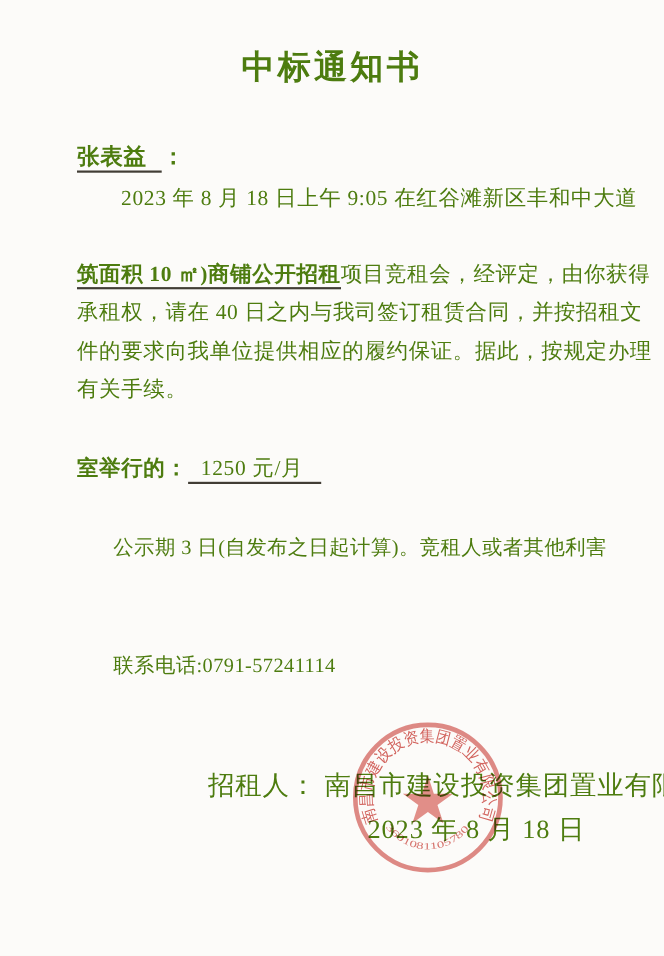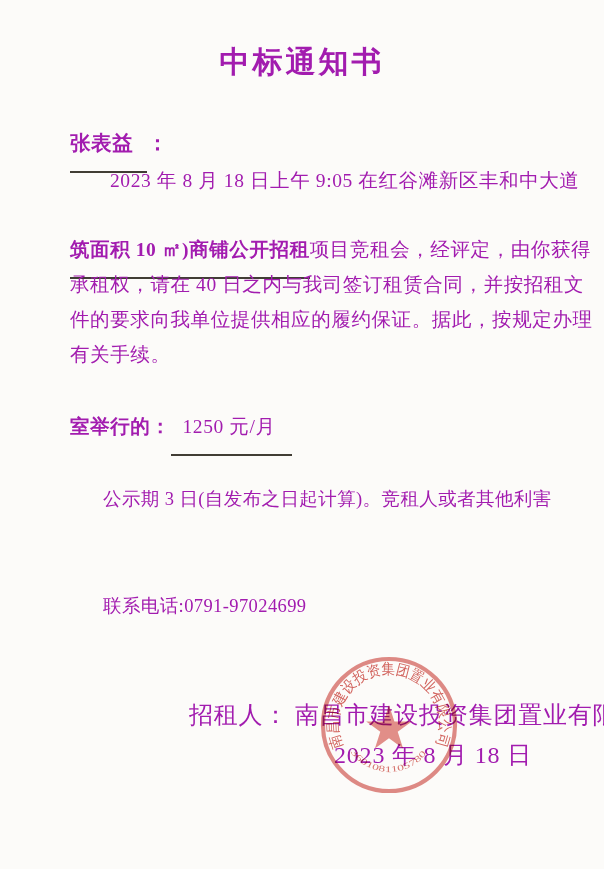--- a/index.html
+++ b/index.html
@@ -3,34 +3,34 @@
 <meta charset="utf-8">
 <style>
   html,body{margin:0;padding:0;}
   body{
     width:604px;height:869px;
     background:#f3f2ef;
     font-family:"Liberation Serif","DejaVu Serif",serif;
   }
   .page{
     position:relative;width:604px;height:869px;
-    background:#fcfbf9;overflow:hidden;color:#a21caf;
+    background:#fcfbf9;overflow:hidden;color:#4d7c0f;
   }
   .title{
     position:absolute;left:0;width:604px;text-align:center;
     font-weight:bold;font-size:30px;letter-spacing:3px;line-height:1;
   }
   .line{
     position:absolute;white-space:nowrap;line-height:1.15;
     font-size:19.5px;letter-spacing:0.6px;
   }
   .t2{font-size:18.5px;letter-spacing:0.4px;}
   .sig{font-size:24px;letter-spacing:0.8px;}
   .b{font-weight:bold;}
-  .u{border-bottom:2px solid #413d35;padding-bottom:17px;}
+  .u{border-bottom:2px solid #413d35;padding-bottom:1px;}
   .name-u{padding-right:14px;}
   .val-u{padding-left:12px;padding-right:16px;}
   .seal{
     position:absolute;left:314px;top:649px;
     mix-blend-mode:multiply;opacity:0.88;
   }
 </style>
 </head>
 <body>
 
@@ -59,21 +59,21 @@
   </div>
 
   <div class="line" style="left:70px;top:416px">
     <span class="b">室举行的：</span><span class="u val-u">1250 元/月</span>
   </div>
 
   <div class="line t2" style="left:103px;top:489px">
     <span>公示期 3 日(自发布之日起计算)。竞租人或者其他利害</span>
   </div>
   <div class="line t2" style="left:103px;top:596px">
-    <span>联系电话:0791-97024699</span>
+    <span>联系电话:0791-57241114</span>
   </div>
 
   <div class="line sig" style="left:189px;top:702px">
     <span>招租人： 南昌市建设投资集团置业有限公司</span>
   </div>
   <div class="line sig" style="left:334px;top:742px">
     <span>2023 年 8 月 18 日</span>
   </div>
 
   <svg class="seal" width="150" height="152" viewBox="-75 -76 150 152">

